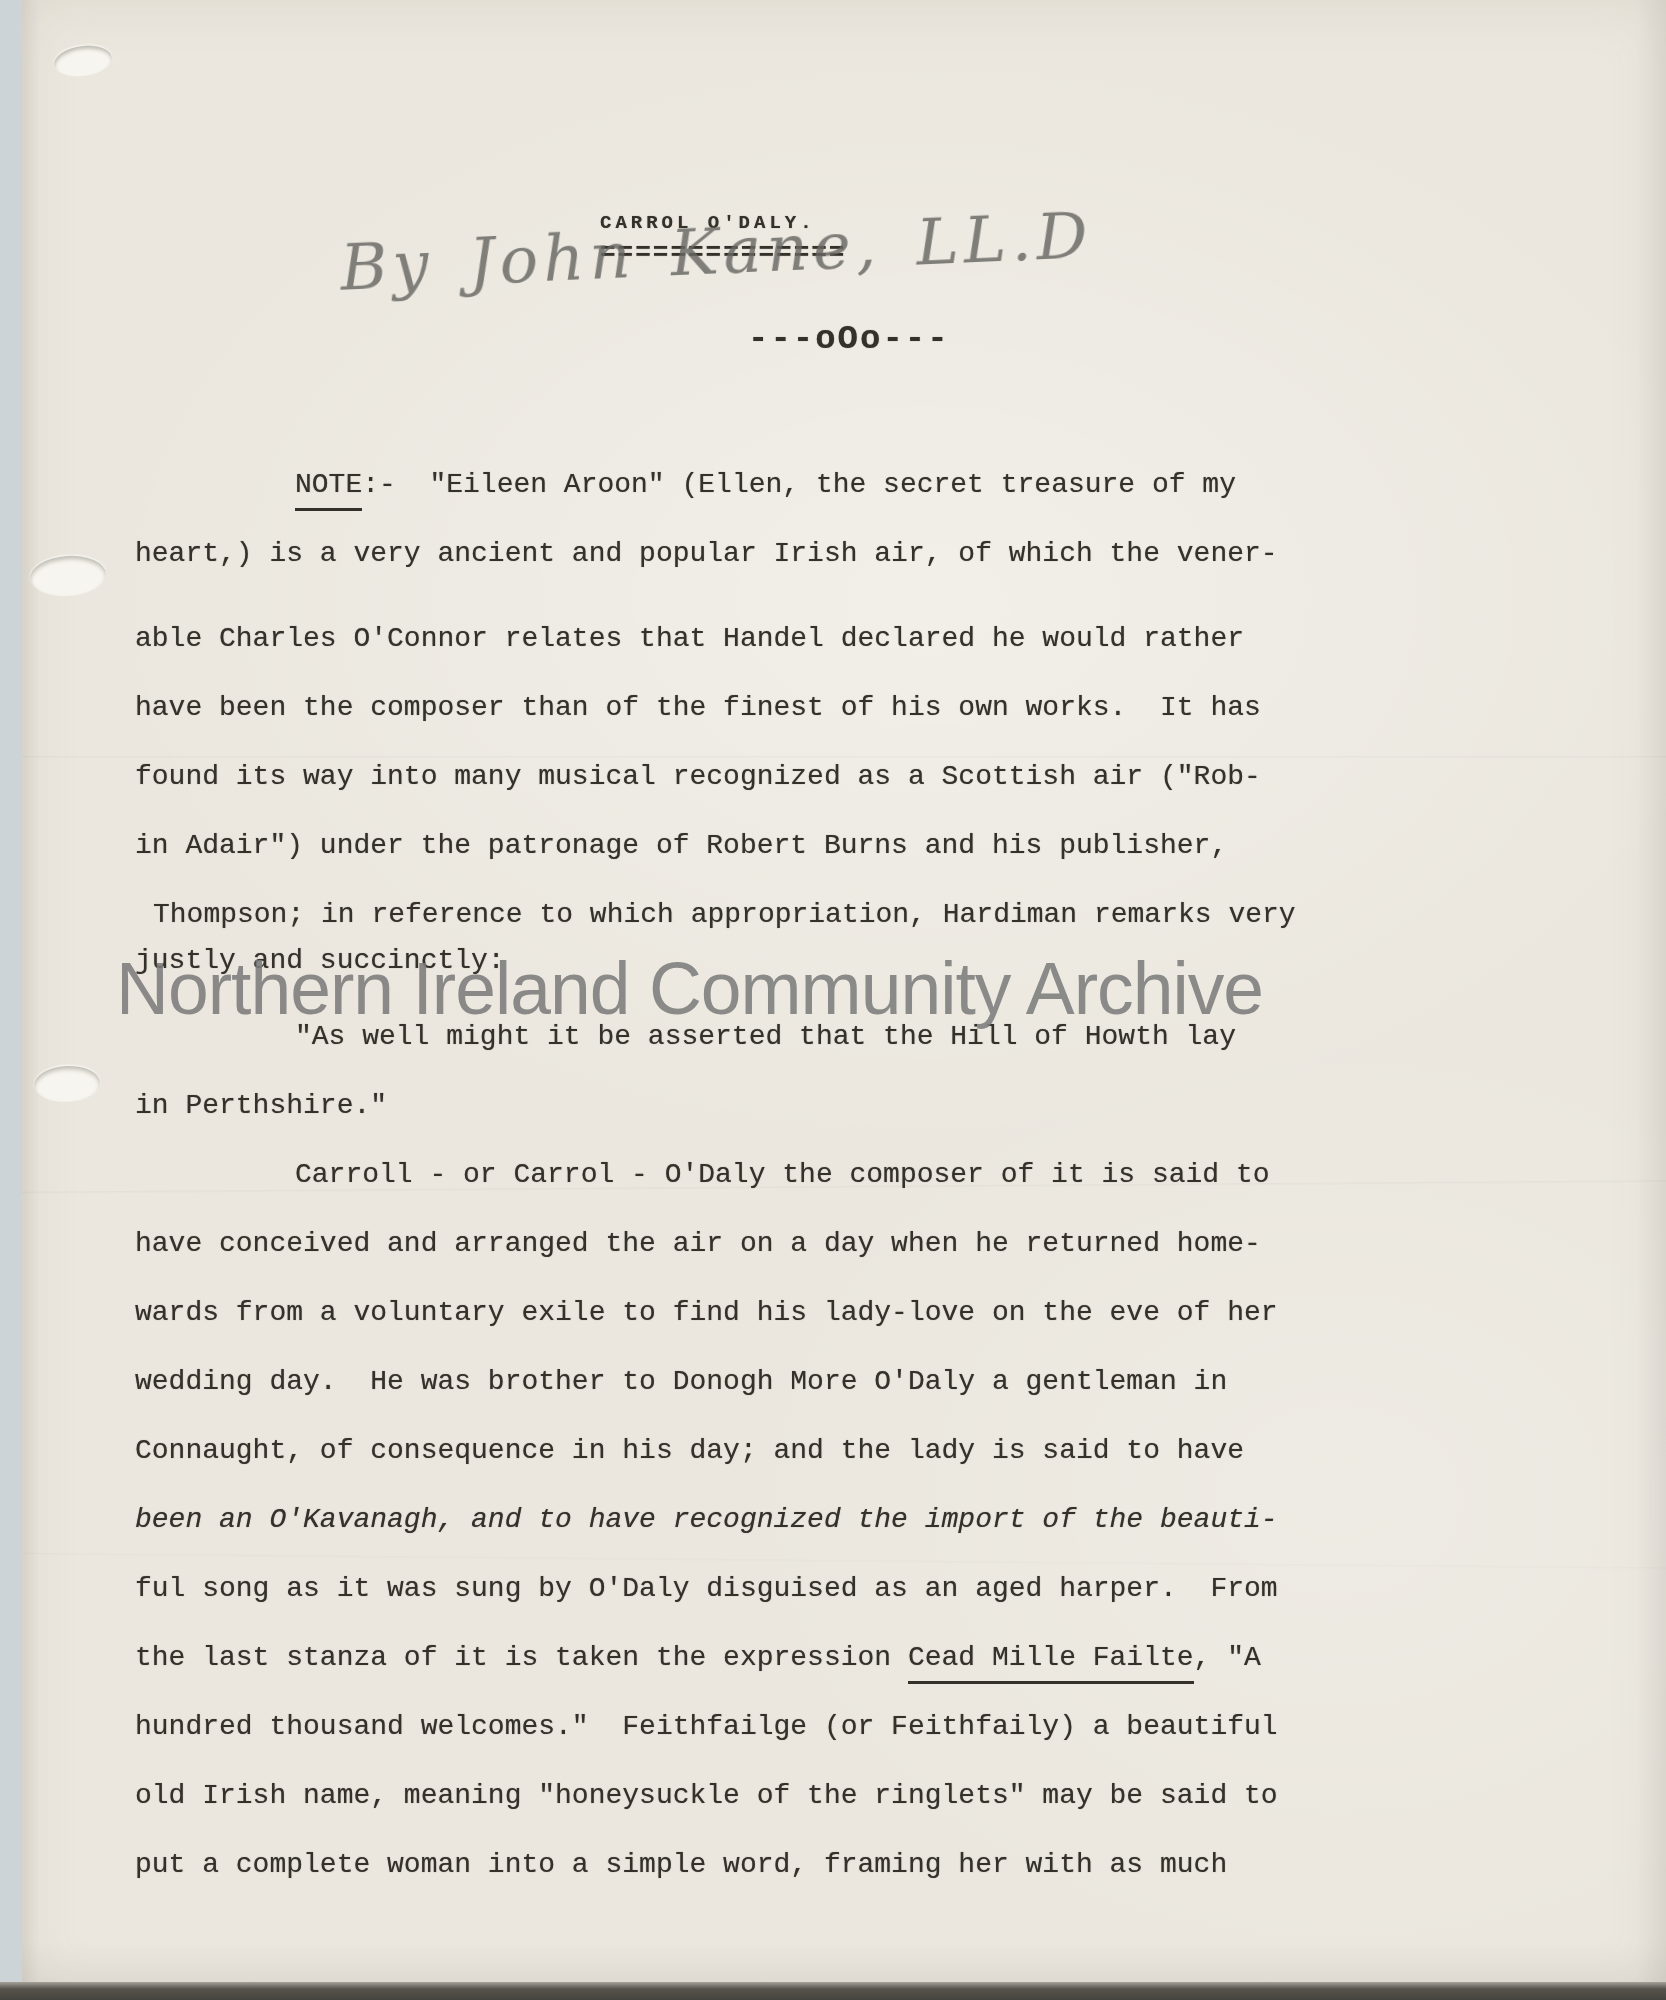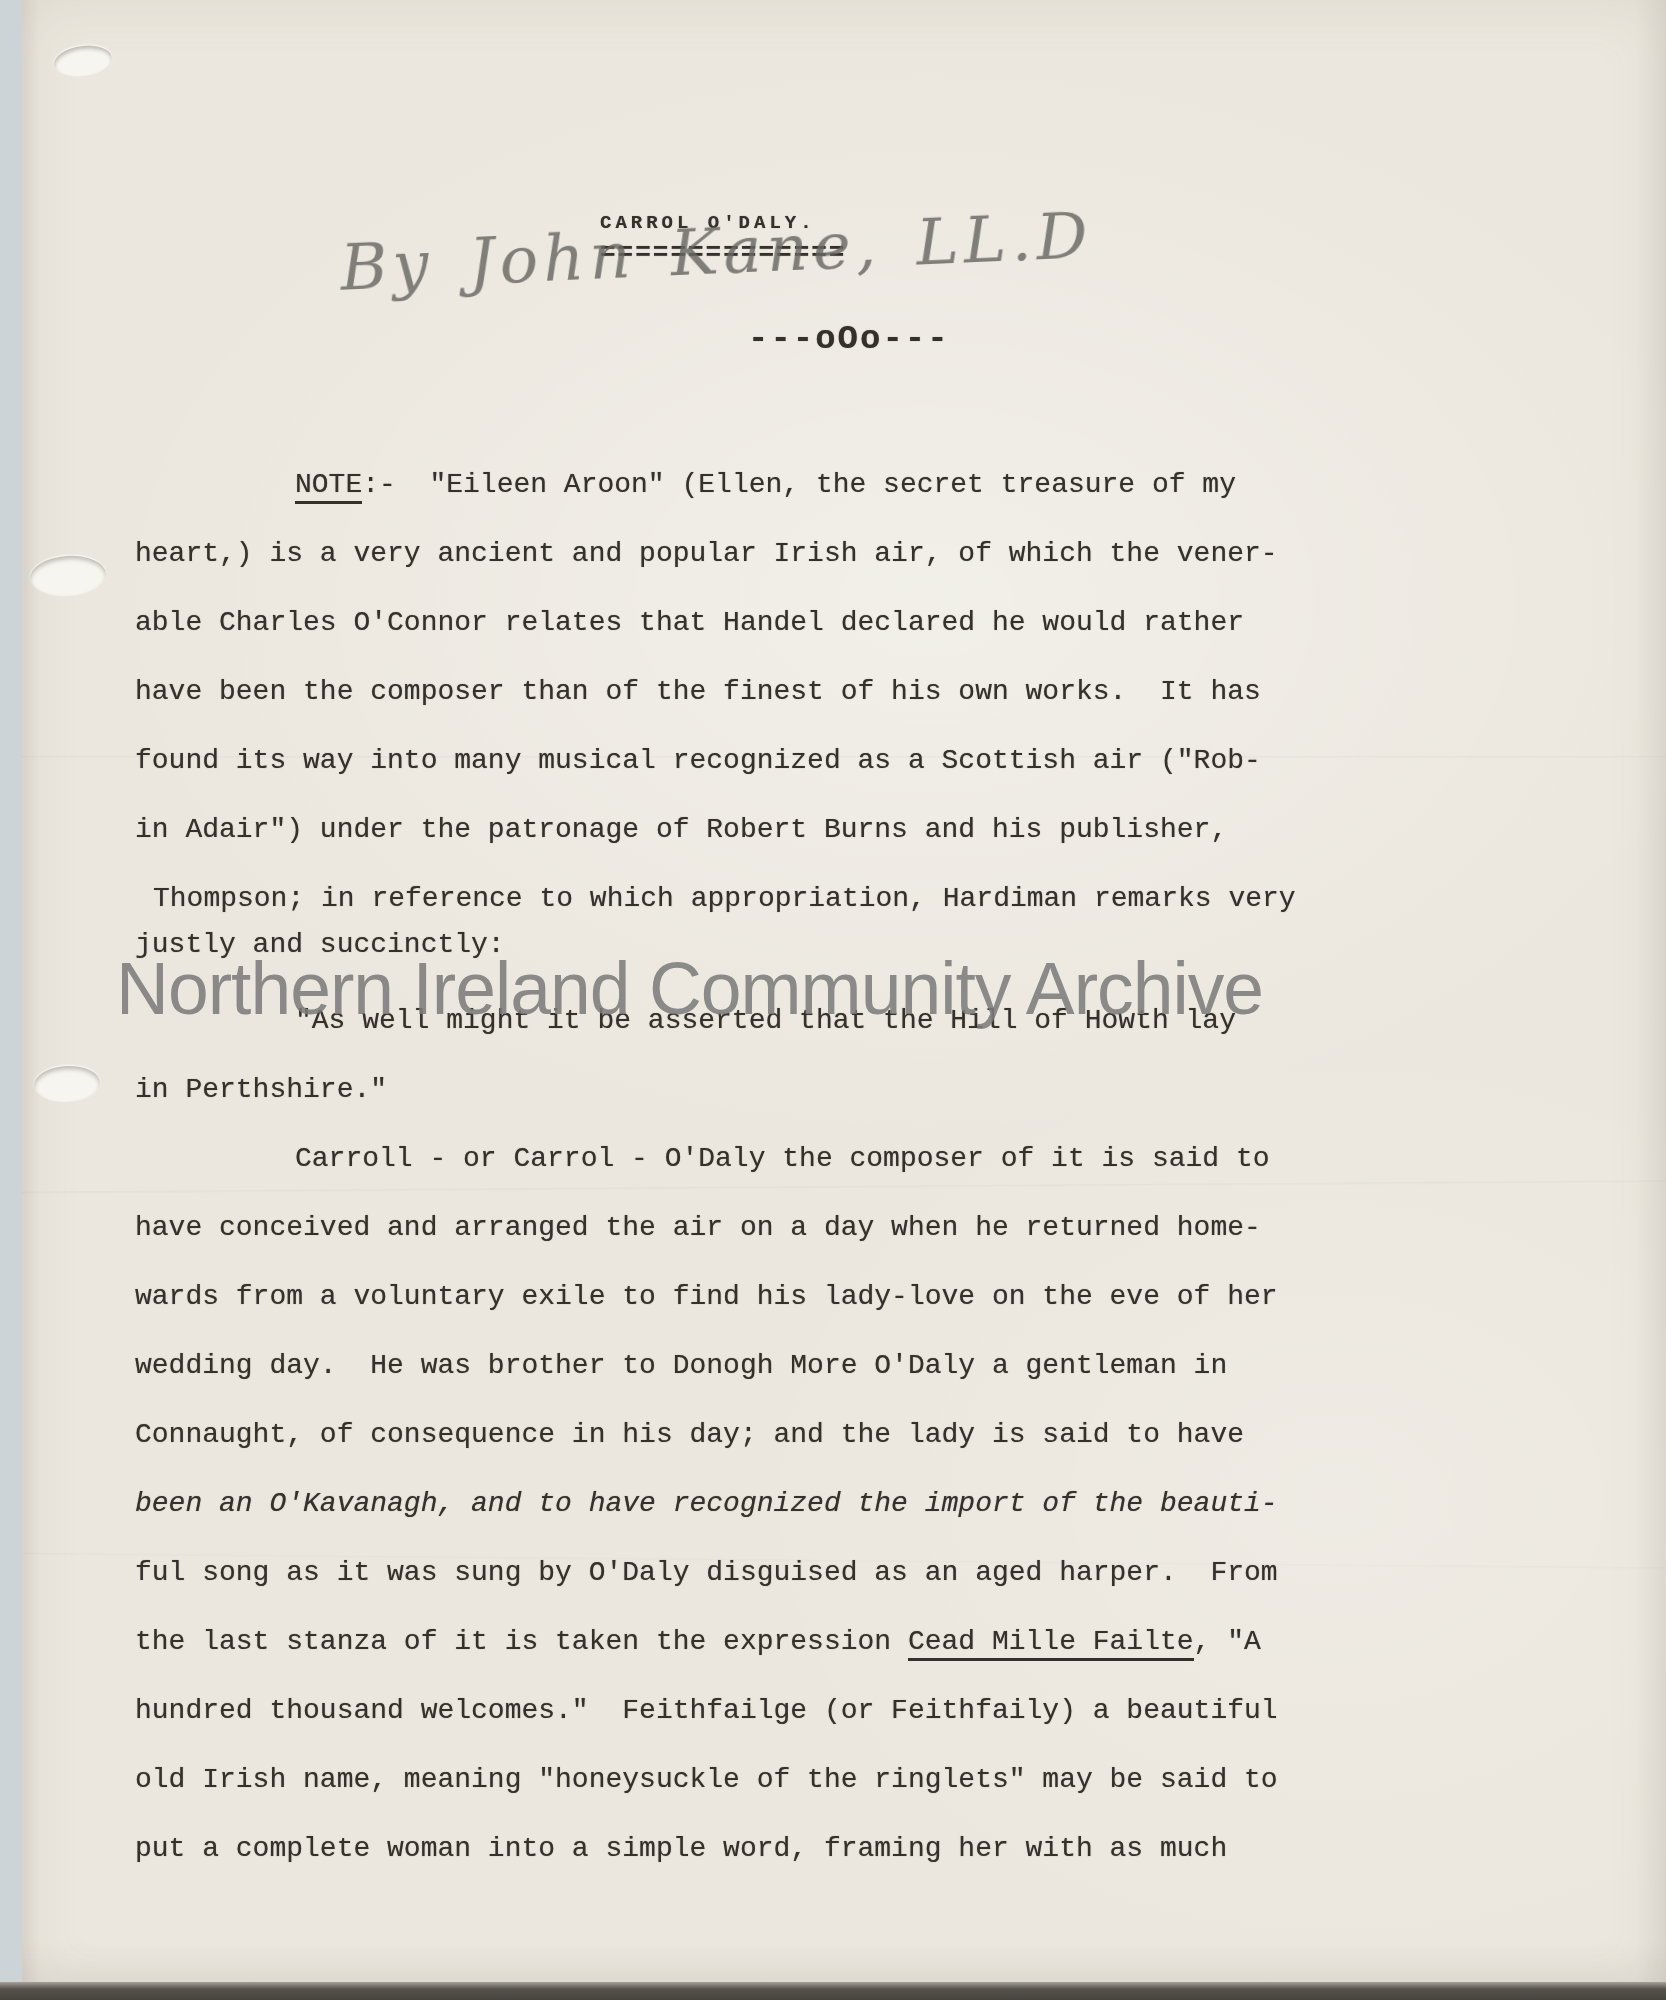--- a/index.html
+++ b/index.html
@@ -71,21 +71,21 @@
     filter:blur(0.4px);
   }
   .typed-body{
     position:absolute;left:135px;top:468px;width:1250px;color:var(--ink);
   }
   .tline{
     font-size:28px;line-height:34px;white-space:pre;
     text-shadow:0 0 1px rgba(45,40,30,0.5);
   }
   .tline.indent{padding-left:160px;}
-  .tline .u{border-bottom:3px solid currentColor;padding-bottom:1px;}
+  .tline .u{border-bottom:3px solid currentColor;padding-bottom:8px;}
   .watermark{
     position:absolute;left:116px;top:946px;width:1520px;
     font-family:"Liberation Sans","DejaVu Sans",sans-serif;
     font-size:74px;font-weight:400;color:var(--watermark);
     opacity:0.88;letter-spacing:-1px;white-space:pre;
     transform:scaleX(0.99);transform-origin:left top;
     pointer-events:none;
   }
 </style>
 </head>
@@ -107,21 +107,21 @@
   <div class="title-underline">==============</div>
 </div>
 
 <div class="ooo">---oOo---</div>
 
 <div class="handwriting">By John Kane, LL.D</div>
 
 <div class="typed-body">
     <div class="tline indent" style="height: 69px;"><span class="u">NOTE</span>:-  "Eileen Aroon" (Ellen, the secret treasure of my</div>
     <div class="tline" style="height: 69px;">heart,) is a very ancient and popular Irish air, of which the vener-</div>
-    <div class="tline" style="height: 69px;">able Charles O'Connor relates that Handel declared he would rather</div>
+    <div class="tline" style="height: 69px; margin-top: 16px;">able Charles O'Connor relates that Handel declared he would rather</div>
     <div class="tline" style="height: 69px;">have been the composer than of the finest of his own works.  It has</div>
     <div class="tline" style="height: 69px;">found its way into many musical recognized as a Scottish air ("Rob-</div>
     <div class="tline" style="height: 69px;">in Adair") under the patronage of Robert Burns and his publisher,</div>
     <div class="tline" style="height: 46px; margin-left: 18px;">Thompson; in reference to which appropriation, Hardiman remarks very</div>
     <div class="tline" style="height: 76px;">justly and succinctly:</div>
     <div class="tline indent" style="height: 69px;">"As well might it be asserted that the Hill of Howth lay</div>
     <div class="tline" style="height: 69px;">in Perthshire."</div>
     <div class="tline indent" style="height: 69px;">Carroll - or Carrol - O'Daly the composer of it is said to</div>
     <div class="tline" style="height: 69px;">have conceived and arranged the air on a day when he returned home-</div>
     <div class="tline" style="height: 69px;">wards from a voluntary exile to find his lady-love on the eve of her</div>

